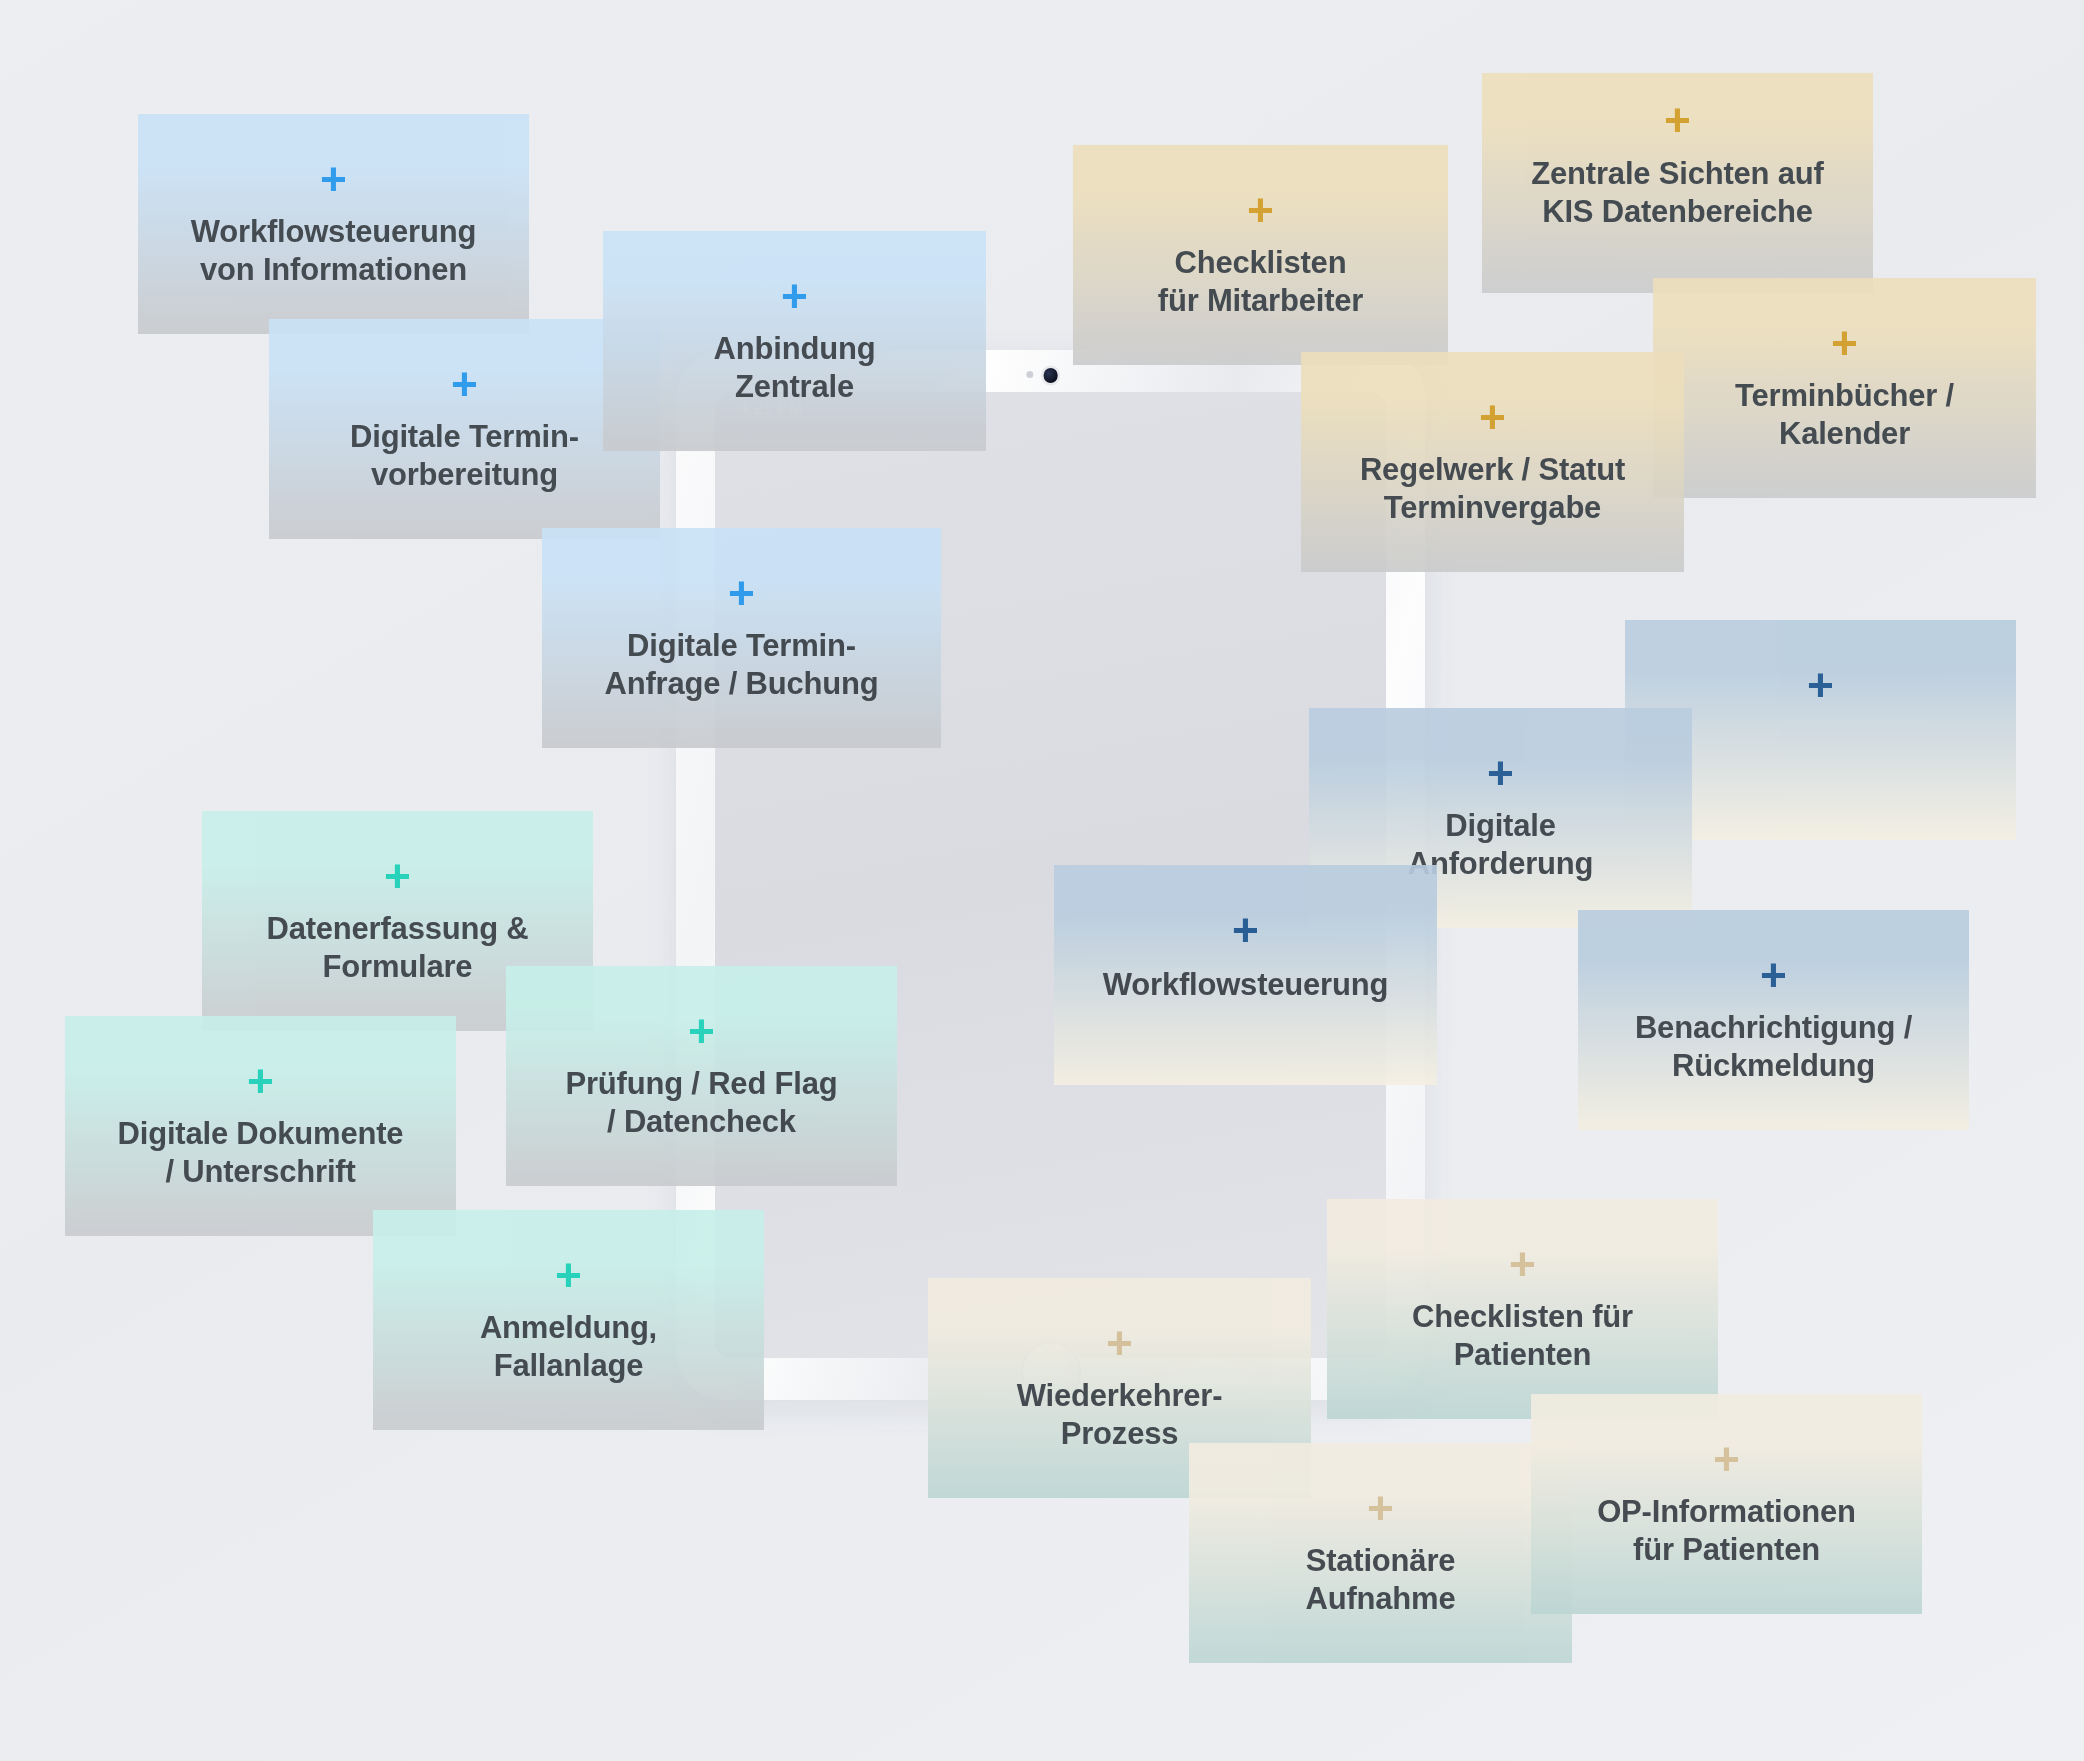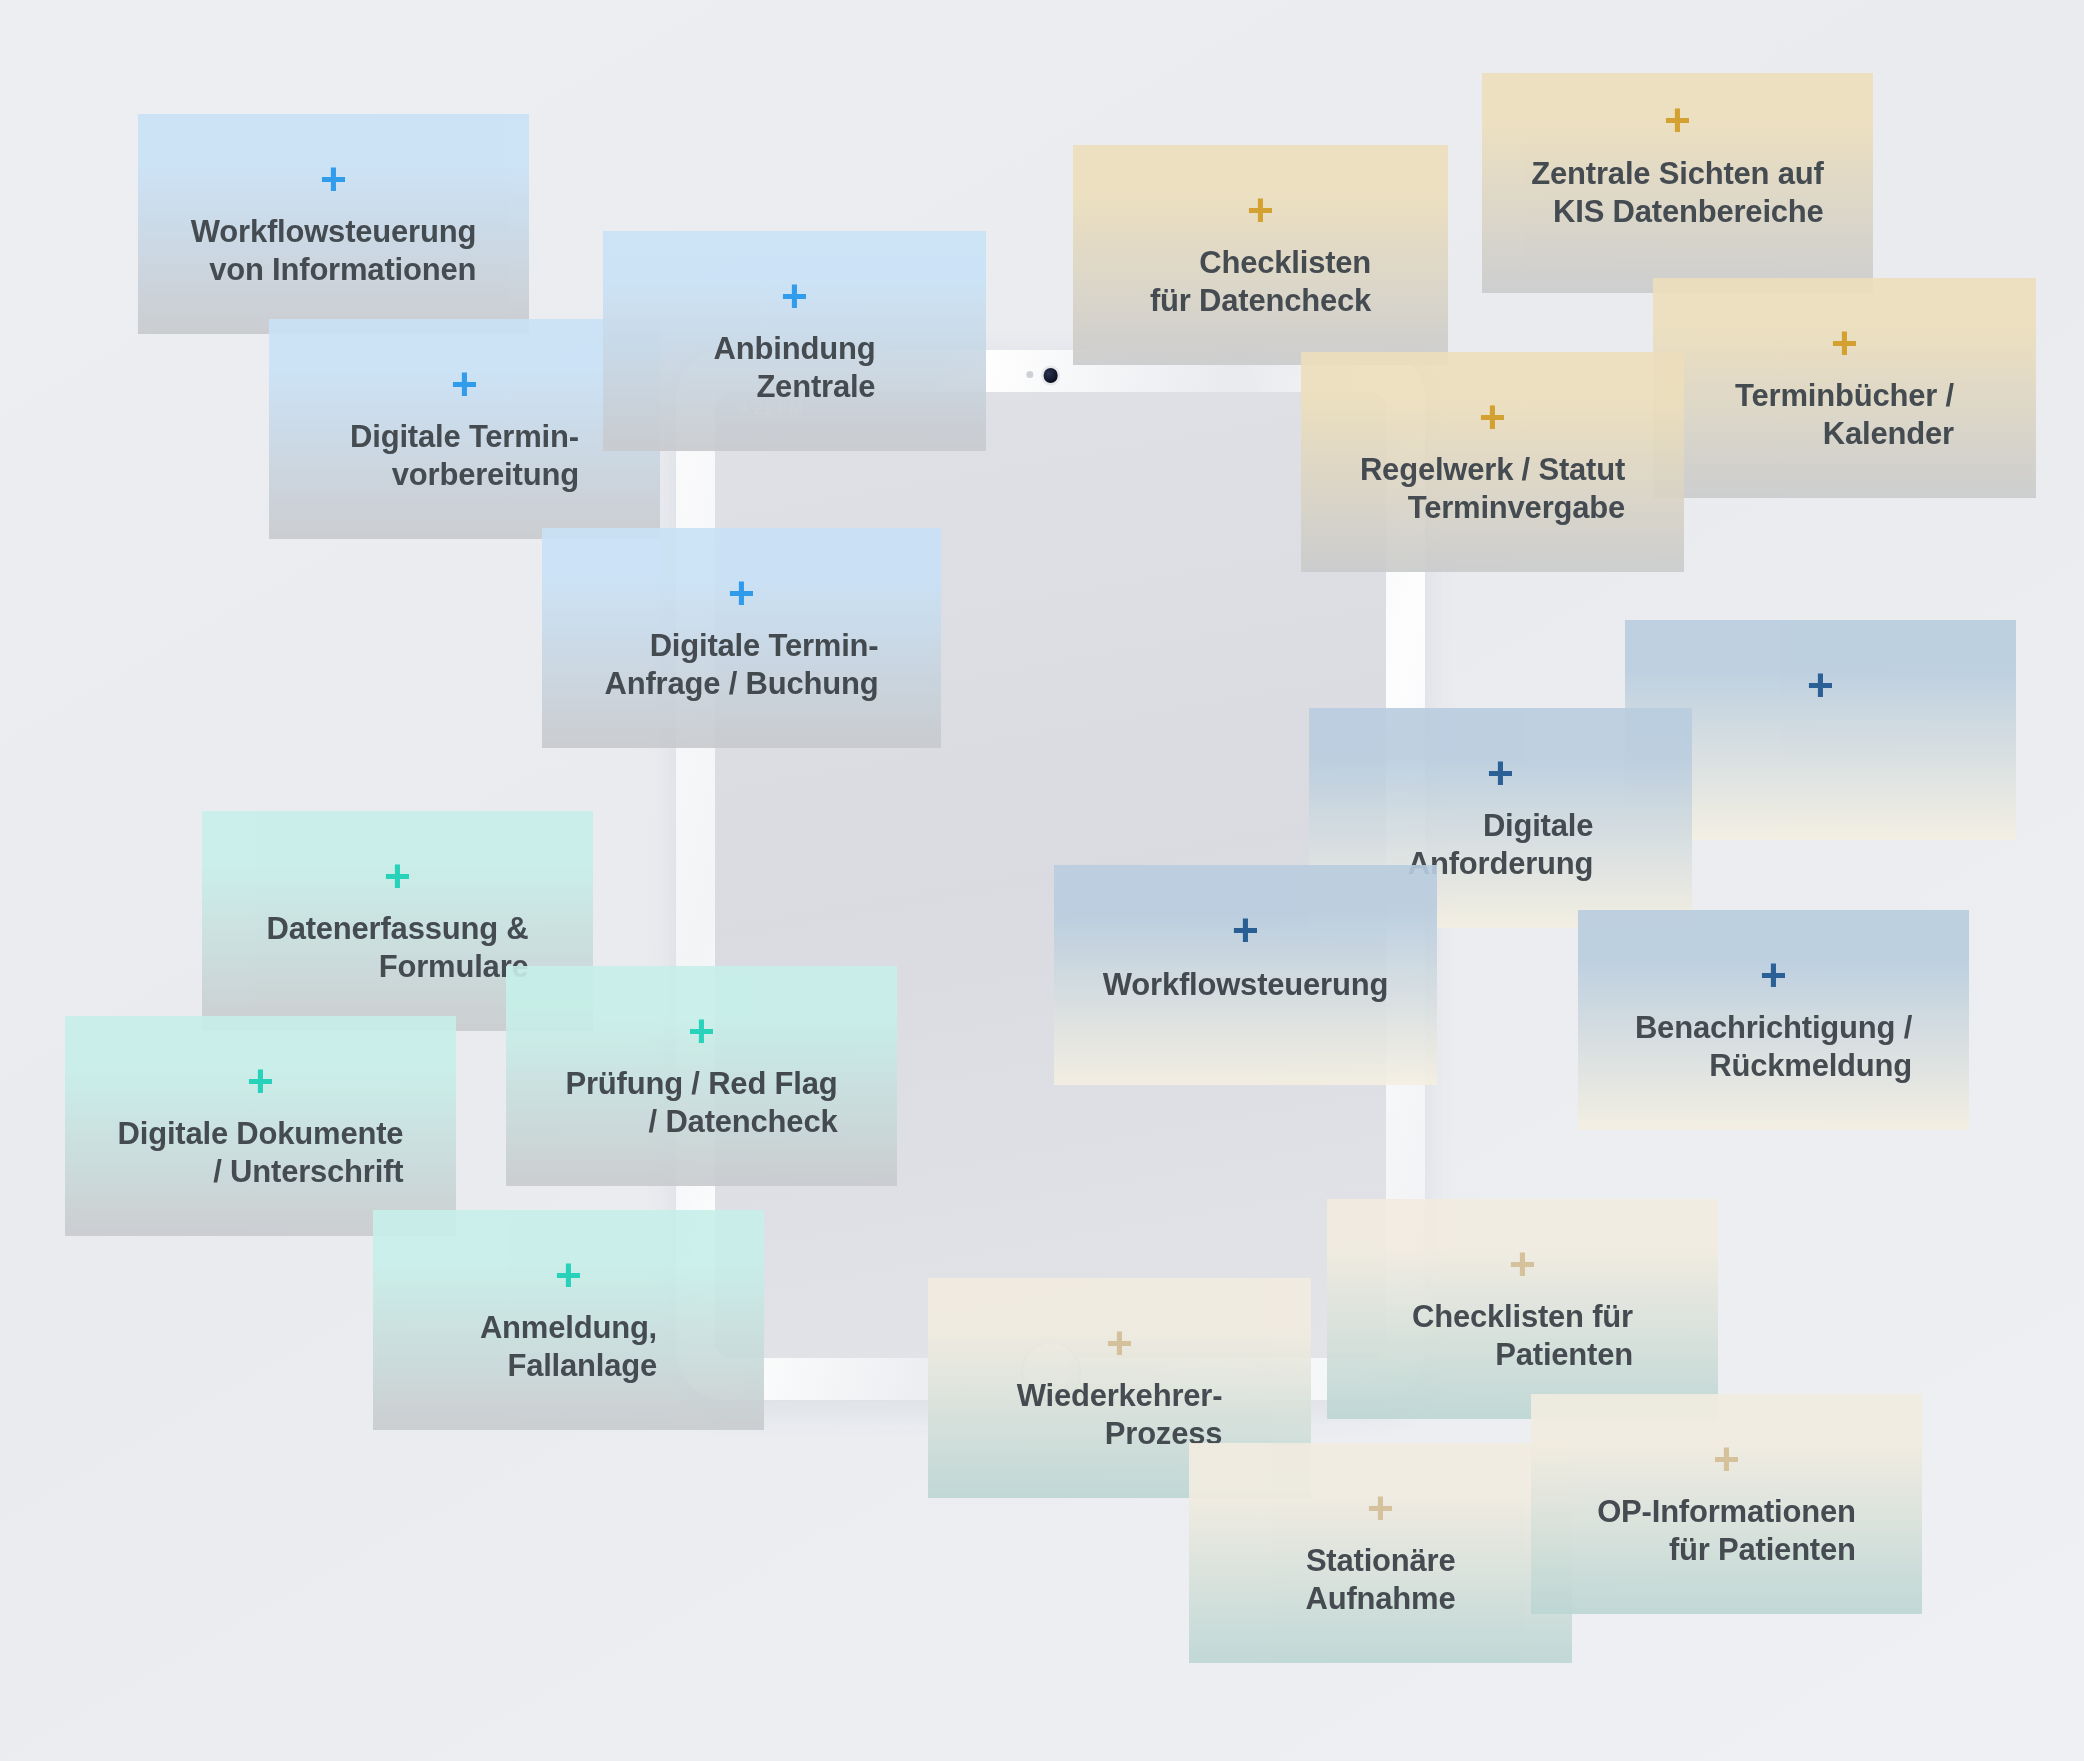--- a/index.html
+++ b/index.html
@@ -103,21 +103,20 @@
     font-weight: 700;
     line-height: 1;
     user-select: none;
   }
   .card .label {
     color: #333a40;
     font-weight: 600;
     line-height: 1.22;
     letter-spacing: -0.2px;
     white-space: pre-line;
-    text-align: right;
   }
 </style>
 </head>
 <body>
 
 <div id="stage">
 
   <div id="tablet-device">
     <div class="tab-shell">
       <div class="tab-camera-led"></div>
@@ -148,21 +147,21 @@
 Zentrale</div>
       </div>
       <div class="card" style="left: 542px; top: 528px; width: 399px; height: 220px; background: linear-gradient(rgb(201, 226, 247) 0%, rgb(201, 226, 247) 22%, rgb(200, 202, 205) 100%);">
         <div class="plus" style="color: rgb(31, 148, 236); font-size: 46px; margin-top: 42px;">+</div>
         <div class="label" style="font-size: 31px; margin-top: 11.4px; color: rgb(51, 58, 64);">Digitale Termin-
 Anfrage / Buchung</div>
       </div>
       <div class="card" style="left: 1073px; top: 145px; width: 375px; height: 220px; background: linear-gradient(rgb(237, 223, 188) 0%, rgb(237, 223, 188) 22%, rgb(202, 203, 204) 100%);">
         <div class="plus" style="color: rgb(209, 154, 30); font-size: 46px; margin-top: 42px;">+</div>
         <div class="label" style="font-size: 31px; margin-top: 11.4px; color: rgb(51, 58, 64);">Checklisten
-für Datencheck</div>
+für Mitarbeiter</div>
       </div>
       <div class="card" style="left: 1482px; top: 73px; width: 391px; height: 220px; background: linear-gradient(rgb(237, 223, 188) 0%, rgb(237, 223, 188) 22%, rgb(202, 203, 204) 100%);">
         <div class="plus" style="color: rgb(209, 154, 30); font-size: 46px; margin-top: 24.4px;">+</div>
         <div class="label" style="font-size: 31px; margin-top: 11.4px; color: rgb(51, 58, 64);">Zentrale Sichten auf
 KIS Datenbereiche</div>
       </div>
       <div class="card" style="left: 1653px; top: 278px; width: 383px; height: 220px; background: linear-gradient(rgb(237, 223, 188) 0%, rgb(237, 223, 188) 22%, rgb(202, 203, 204) 100%);">
         <div class="plus" style="color: rgb(209, 154, 30); font-size: 46px; margin-top: 42px;">+</div>
         <div class="label" style="font-size: 31px; margin-top: 11.4px; color: rgb(51, 58, 64);">Terminbücher /
 Kalender</div>

